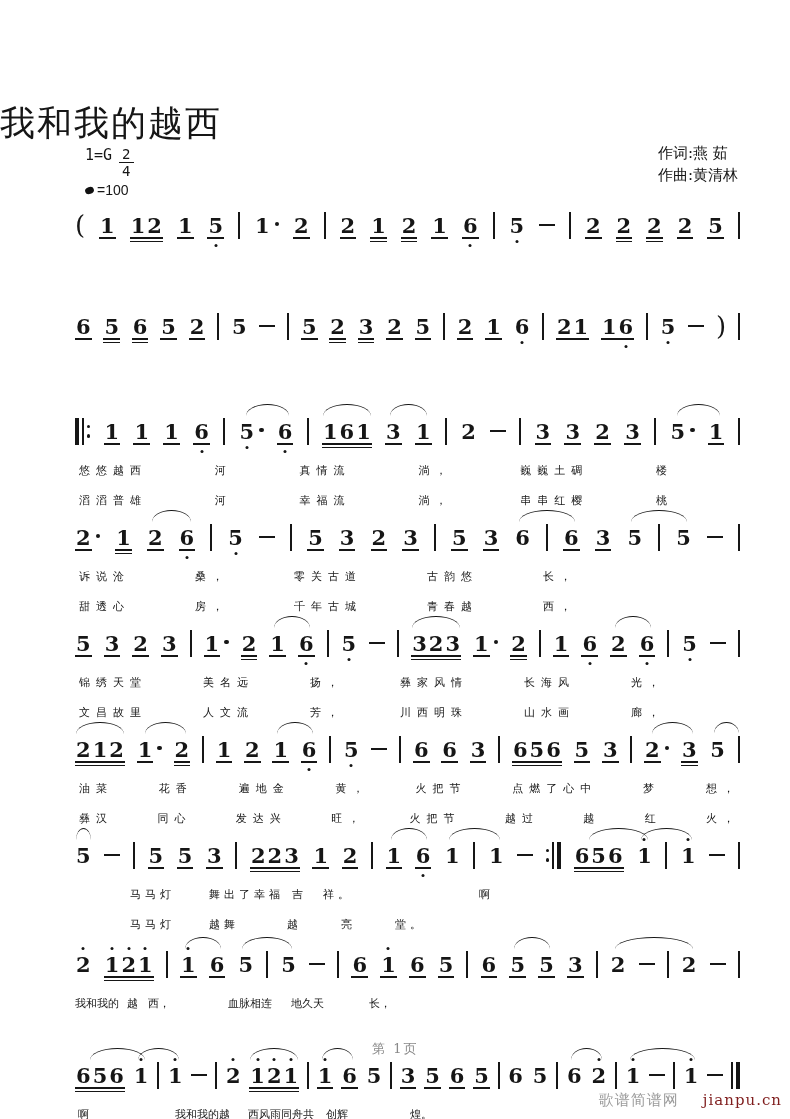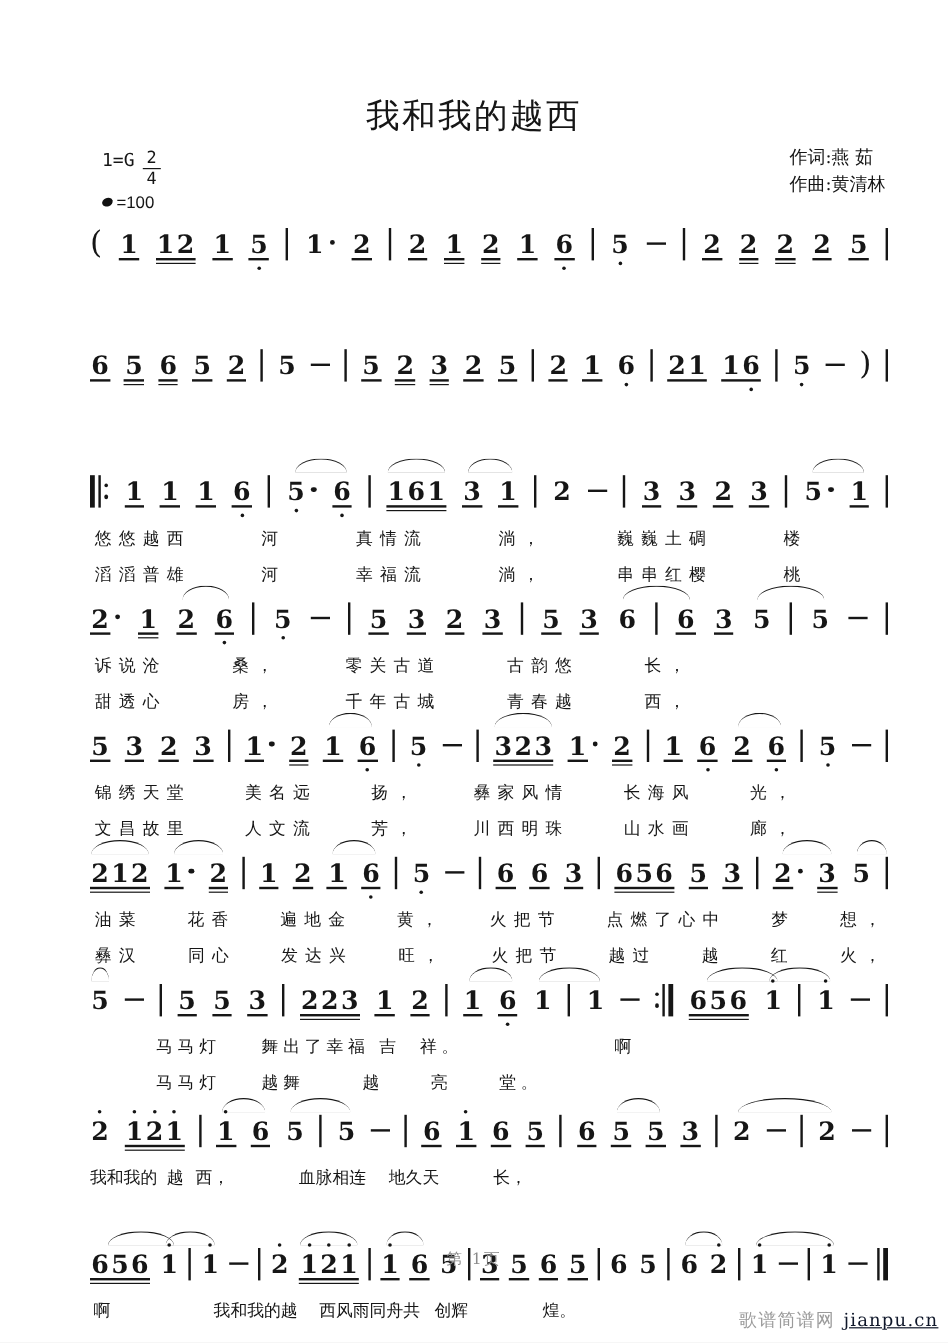--- a/index.html
+++ b/index.html
@@ -1,20 +1,20 @@
 <!DOCTYPE html>
 <html><head>
 <meta charset="utf-8">
 <style>
   html,body{margin:0;padding:0;background:#e8e8e8;}
   .sheet{
     width:790px;height:1119px;background:#ffffff;position:relative;overflow:hidden;
     font-family:"DejaVu Serif","Liberation Serif",serif;color:#161616;margin:0 auto;
   }
-  .title{padding-top:78px;height:36px;text-align:center;font-size:28px;letter-spacing:2px;}
+  .title{padding-top:100px;height:36px;text-align:left;font-size:35px;letter-spacing:2px;}
   .header{position:relative;height:74px;}
   .key-block{position:absolute;left:85px;top:10px;font-size:15px;display:flex;align-items:flex-start;gap:7px;font-family:"DejaVu Sans Mono","Liberation Mono",monospace;}
   .frac{display:inline-flex;flex-direction:column;align-items:center;line-height:1.15;font-size:14px;}
   .frac .num{border-bottom:1px solid #161616;padding:0 3px;}
   .tempo{position:absolute;left:85px;top:46px;font-size:14px;display:flex;align-items:center;gap:3px;font-family:Liberation Sans, sans-serif;}
   .notehead{width:9px;height:7px;background:#111;border-radius:50%;transform:rotate(-20deg);display:inline-block;}
   .credits{position:absolute;right:52px;top:6px;font-size:15px;line-height:22px;text-align:left;}
   .score{padding-left:75px;}
   .line{position:relative;}
   .notes-row{width:665px;height:30px;display:flex;justify-content:space-between;align-items:center;position:relative;font-weight:bold;}
@@ -29,29 +29,29 @@
   .aug{flex:none;width:4.5px;height:4.5px;border-radius:50%;background:#161616;margin-left:4px;transform:translateY(-1px);}
   .bar{width:2px;height:27px;background:#161616;}
   .barthick{width:4px;height:27px;background:#161616;}
   .barthin{width:1.8px;height:27px;background:#161616;}
   .grp{display:flex;align-items:center;gap:3px;height:30px;}
   .rdots{display:flex;flex-direction:column;gap:6px;}
   .rdots i{width:3.5px;height:3.5px;border-radius:50%;background:#161616;display:block;}
   .dash{width:16px;height:2.5px;background:#161616;}
   .paren{font-size:26px;font-weight:normal;line-height:28px;}
   .arc{position:absolute;top:-12px;height:11px;border-top:1.8px solid #161616;border-radius:50% 50% 0 0/100% 100% 0 0;}
-  .lyric-row{display:flex;height:26px;line-height:26px;margin-top:4px;font-size:14px;}
+  .lyric-row{display:flex;height:26px;line-height:26px;margin-top:4px;font-size:11px;}
   .notes-row + .lyric-row{margin-top:12px;}
   .lyr-between{justify-content:space-between;margin-left:4px;}
   .lyr-start{justify-content:flex-start;}
   .lyr-seg{white-space:pre;flex:none;}
   .page-marker{position:absolute;left:372px;top:1040px;font-size:13px;color:#8a8a8a;letter-spacing:2px;z-index:3;}
   .watermark{position:absolute;top:1091px;right:8px;font-size:15px;letter-spacing:1px;}
   .wm-site{color:#9b9b9b;}
-  .wm-domain{color:#0f172a;margin-left:7px;text-decoration:underline;}
+  .wm-domain{color:#7f1d1d;margin-left:24px;}
 </style>
 </head>
 <body>
 
 <div class="sheet">
   <div class="title">我和我的越西</div>
   <div class="header">
     <div class="key-block">
       <span>1=G</span>
       <span class="frac">

